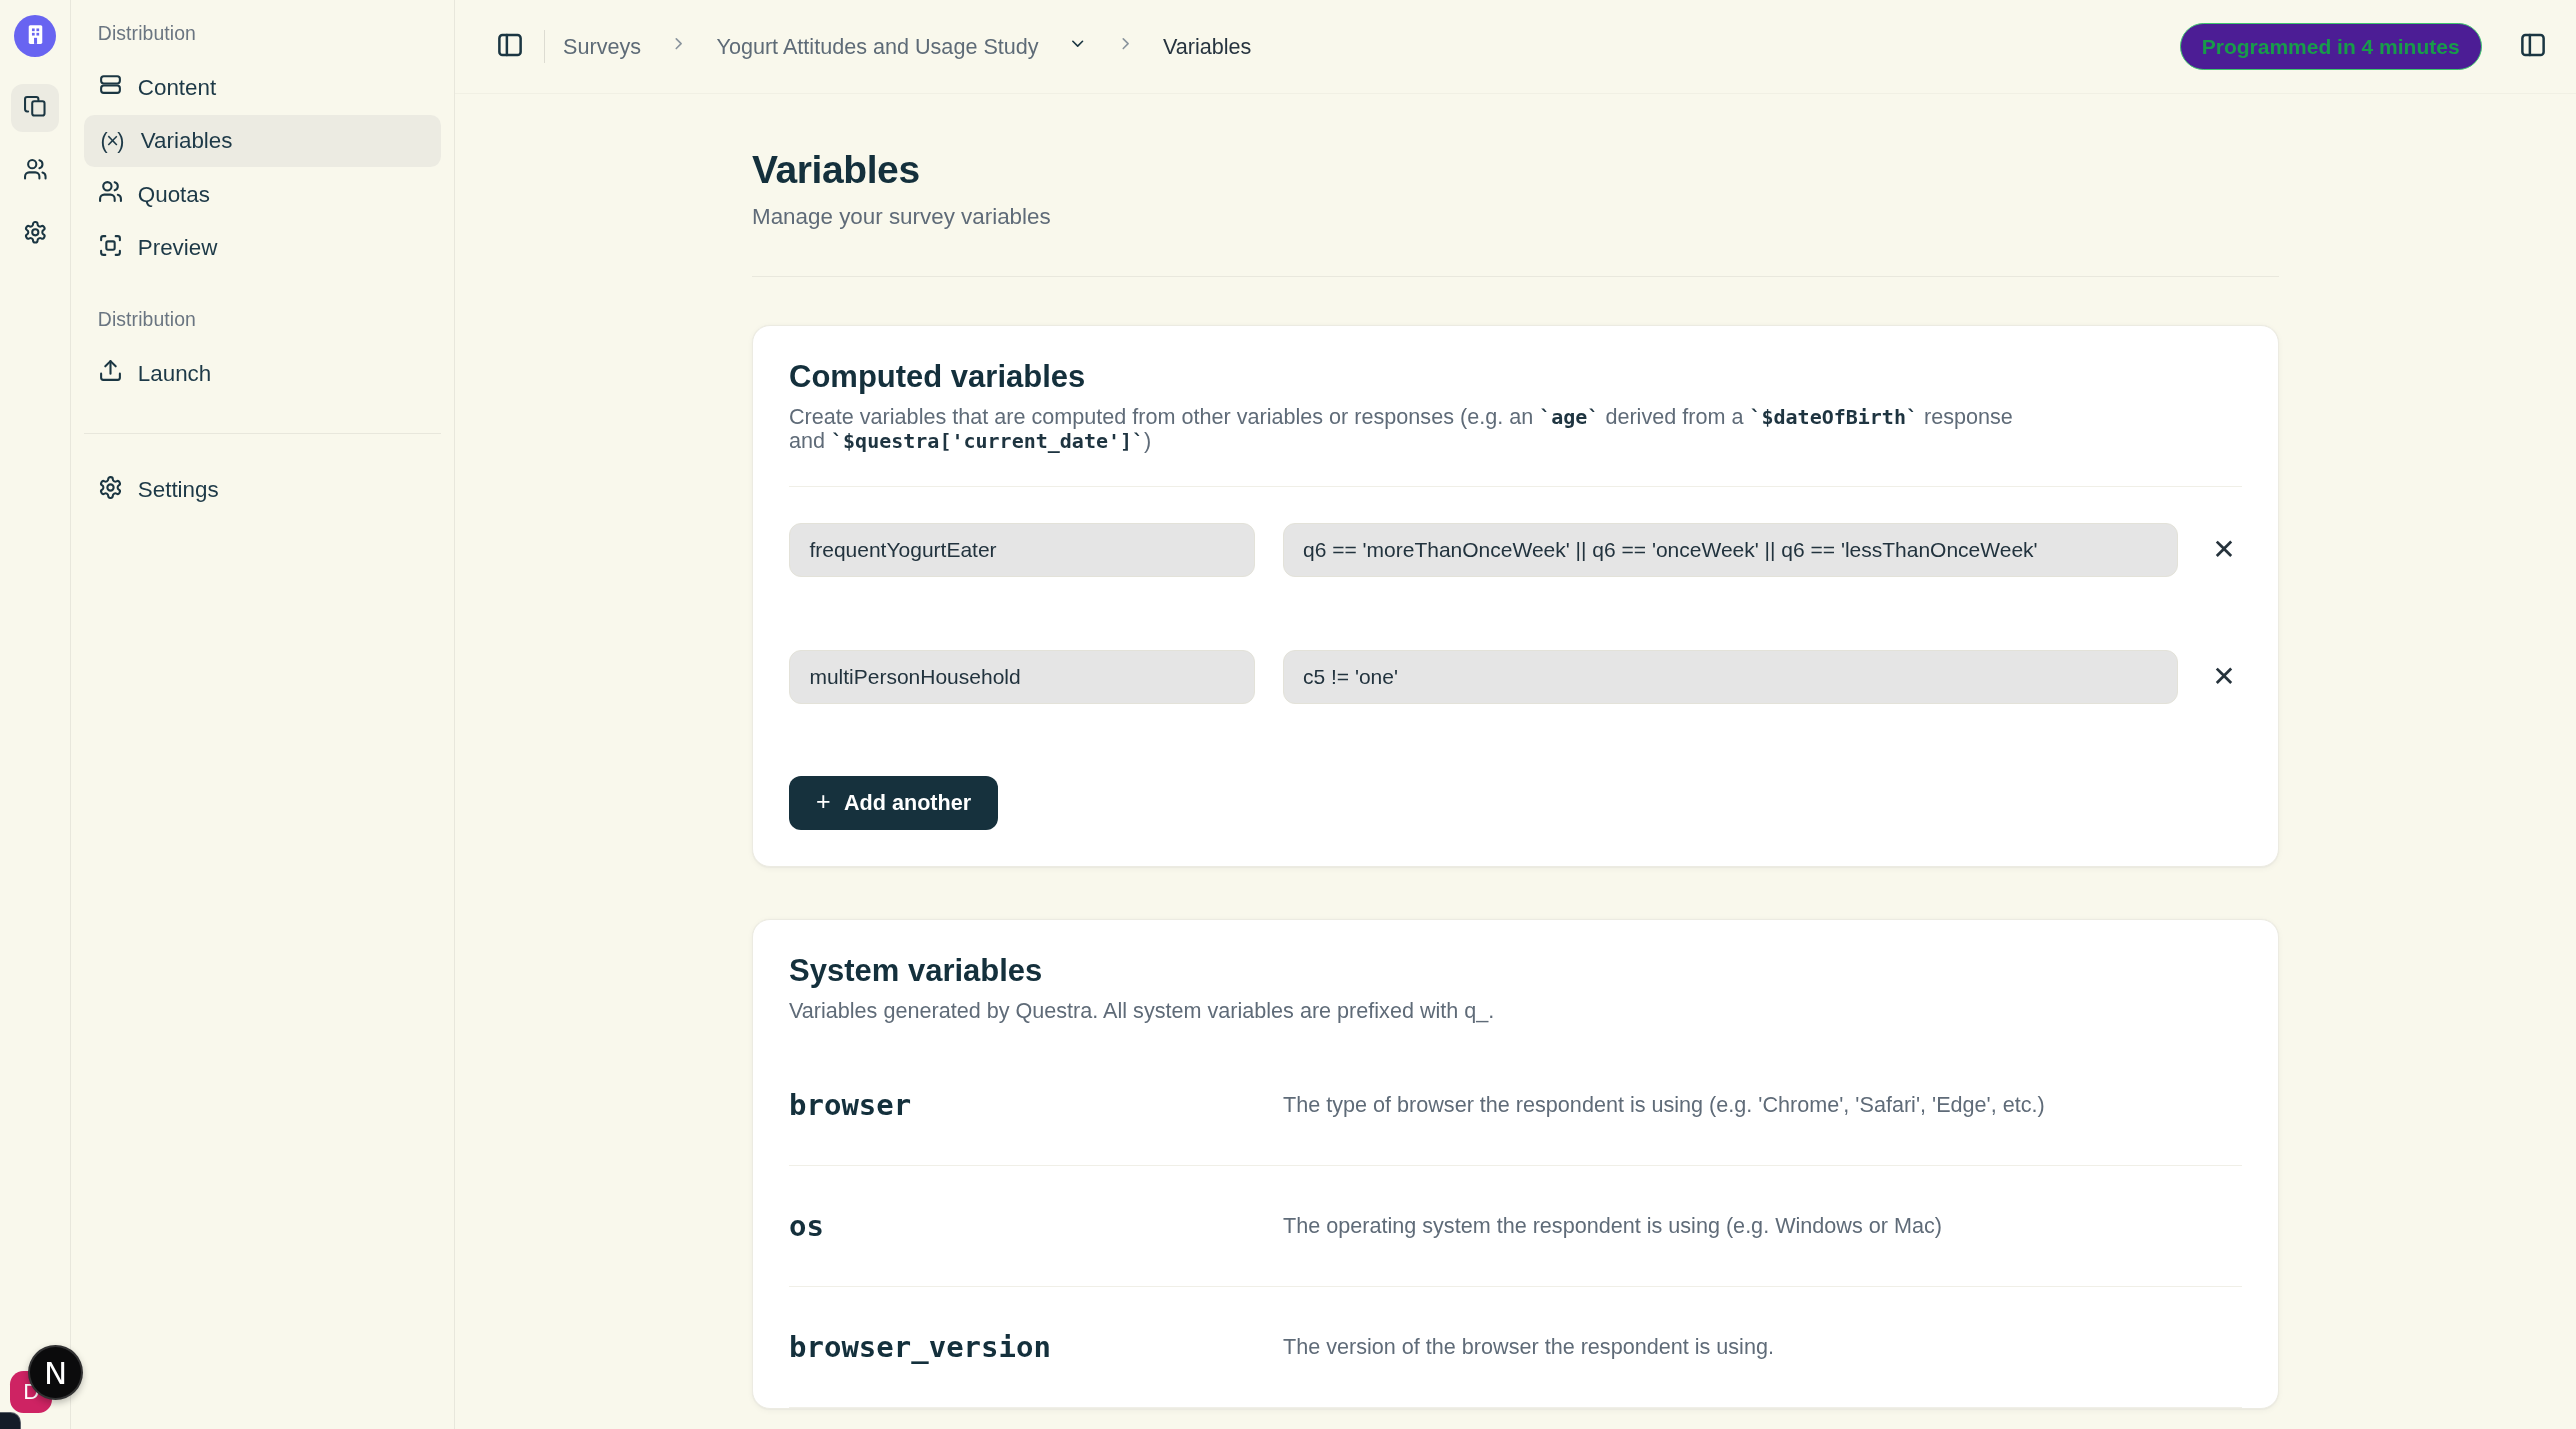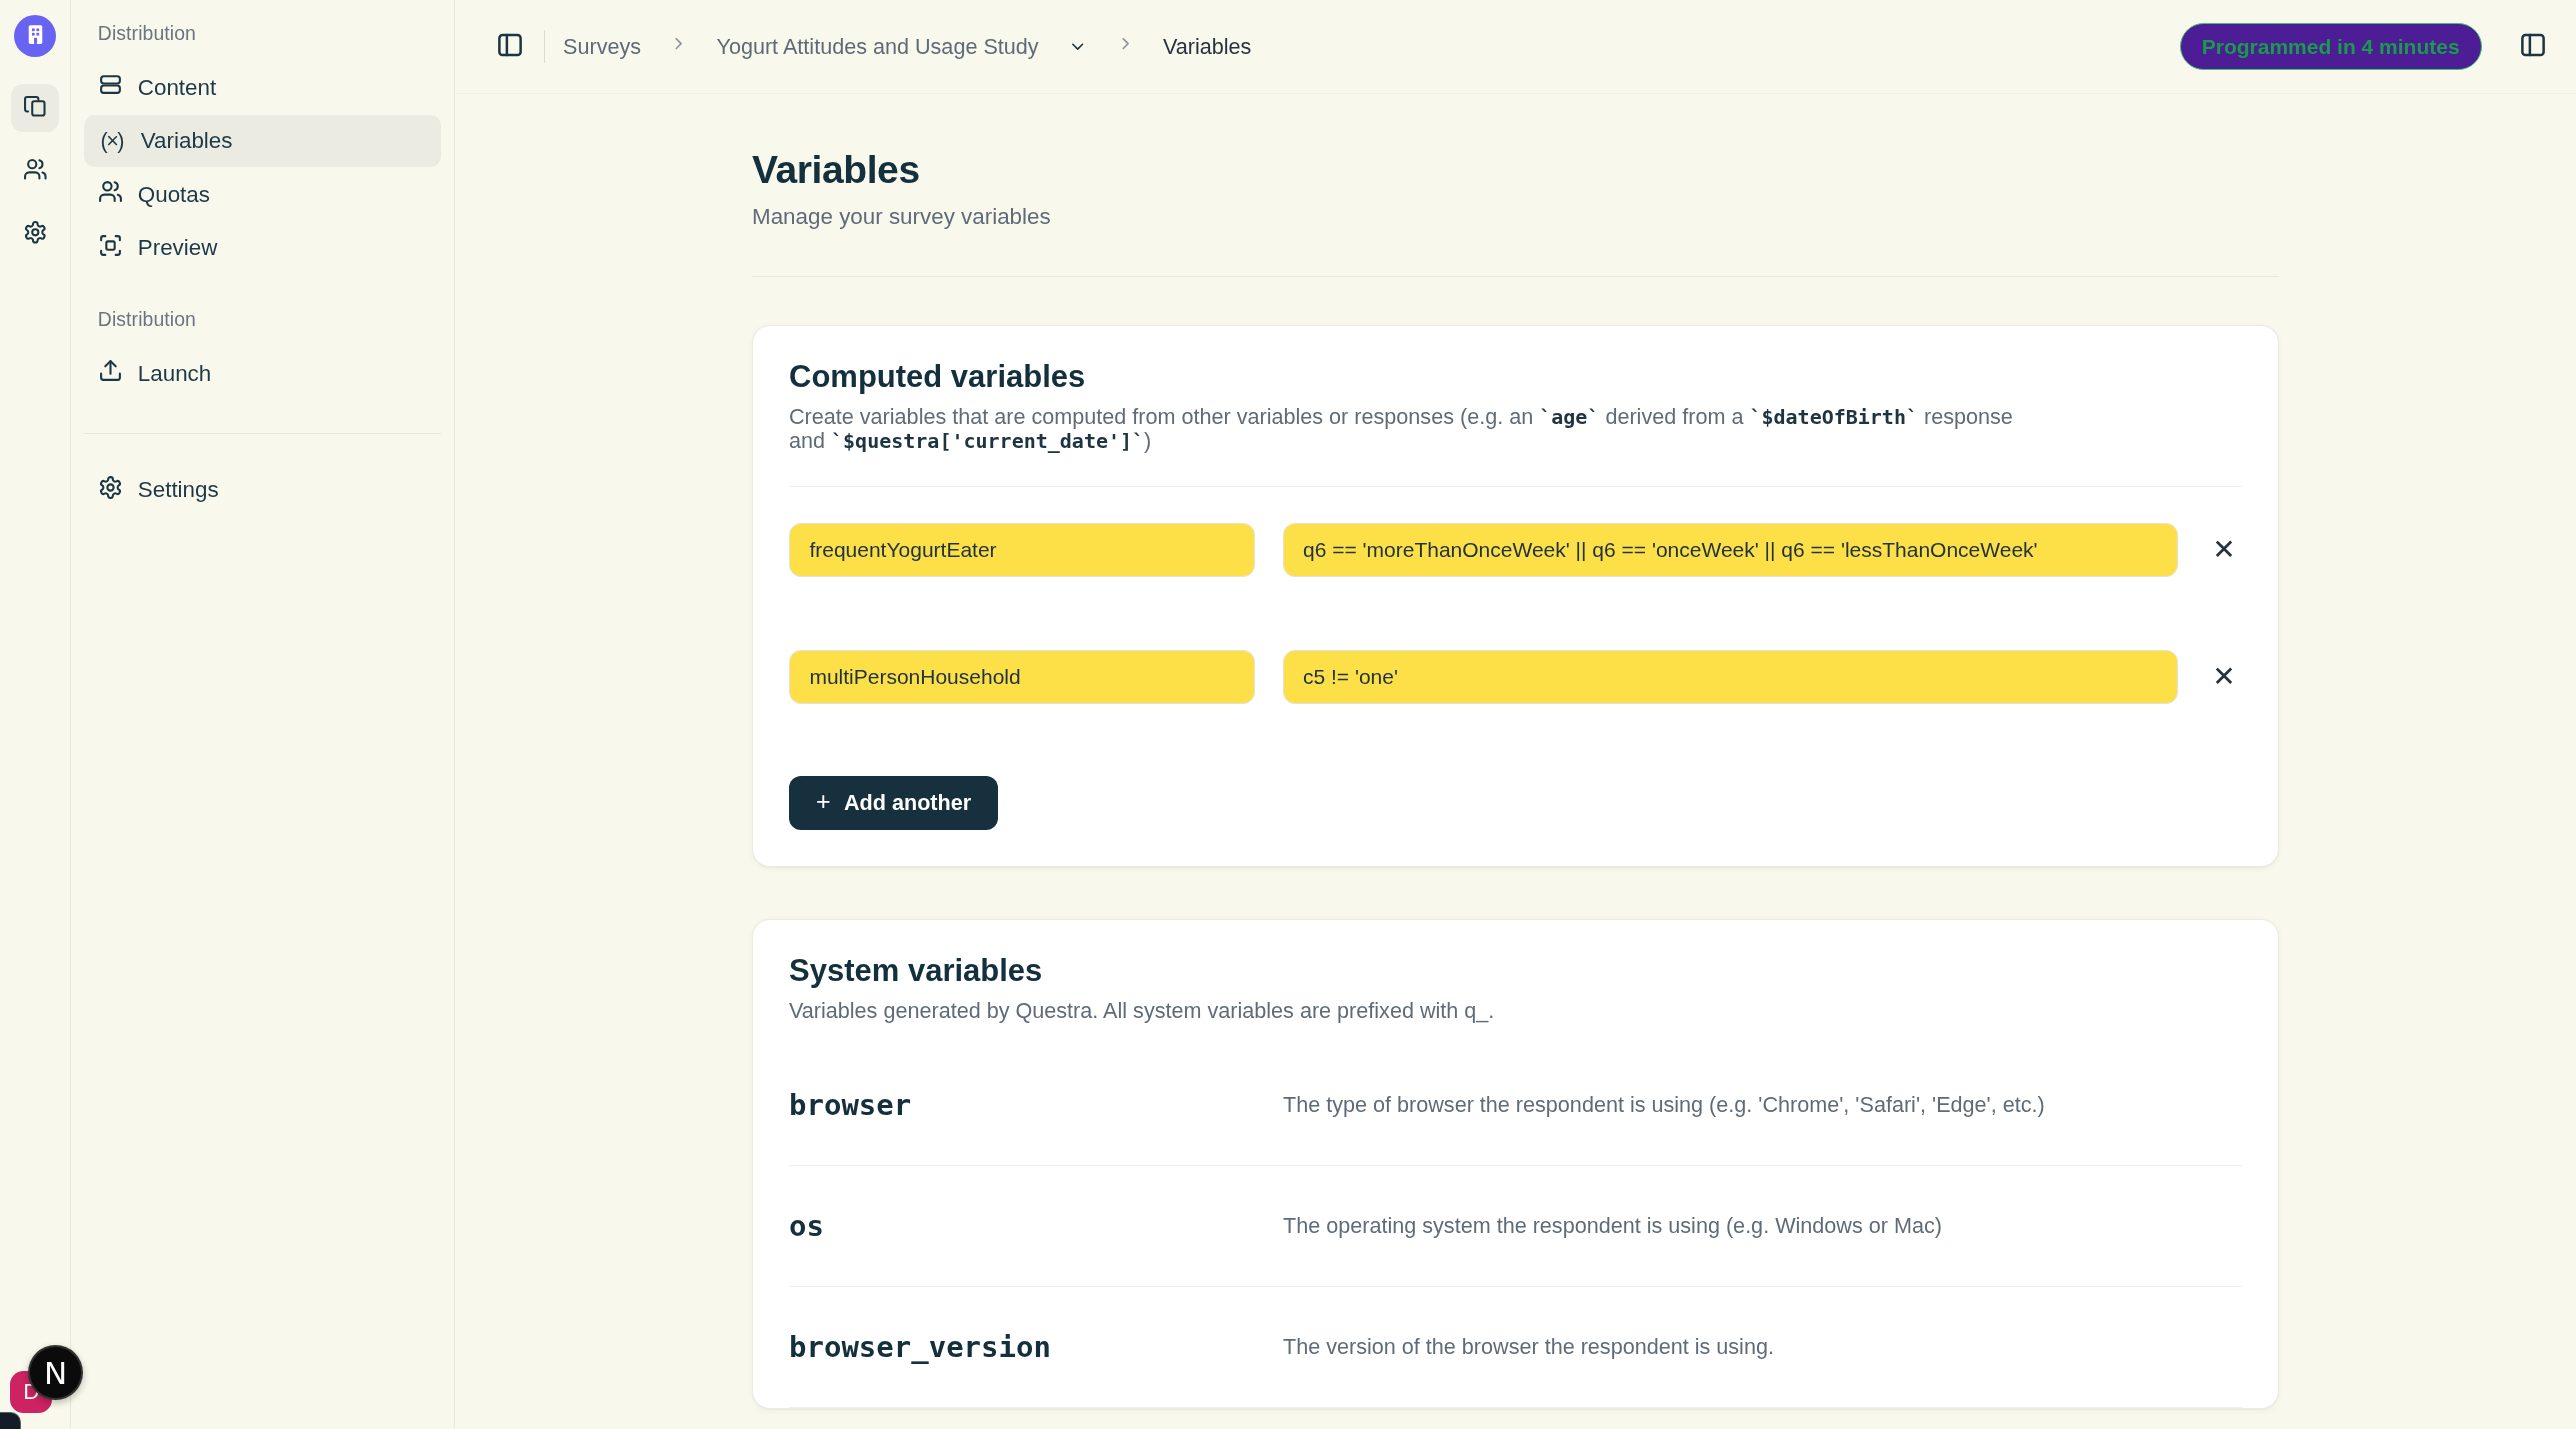--- a/index.html
+++ b/index.html
@@ -60,21 +60,21 @@
     height:94px; flex:0 0 94px;
     display:flex; align-items:center;
     padding:0 22.4px 0 34px;
     border-bottom:0.7px solid rgba(0,0,0,0.03);
   }
   .icon-btn {
     width:42px; height:42px; border-radius:9px;
     display:flex; align-items:center; justify-content:center; cursor:pointer;
   }
   .top-divider { width:0.7px; height:33px; background:#DDDCD2; margin:0 18px 0 13.4px; }
-  .crumbs { display:flex; align-items:center; gap:28px; font-size:21.6px; }
+  .crumbs { display:flex; align-items:flex-start; gap:28px; font-size:21.6px; }
   .crumb-muted { color:#5E6B77; cursor:pointer; }
   .crumb-current { color:#27343F; cursor:default; }
   .crumb-sep svg { stroke:#8A949D; }
   .caret { margin-left:1.5px; display:flex; align-items:center; cursor:pointer; }
   .top-right { margin-left:auto; display:flex; align-items:center; gap:30px; }
   .badge {
     border:1.5px solid #3FC56E; background:#4c1d95; color:#189B4A;
     font-size:21px; font-weight:700; border-radius:745px;
     padding:10.4px 21px; cursor:pointer; white-space:nowrap;
   }
@@ -97,21 +97,21 @@
   .card-desc code {
     font-family:"DejaVu Sans Mono",monospace; font-weight:700;
     font-size:20px; color:#1E3440;
   }
   .card-rule { height:0.7px; background:#F0EFE7; margin-top:33px; }
 
   .var-row { display:flex; align-items:center; gap:27.6px; margin-top:36px; }
   .var-row + .var-row { margin-top:73px; }
   .inp {
     height:54px; border:0.7px solid #E3E2D9; border-radius:12px;
-    background:#fde047; font-size:21px; color:#22333E;
+    background:#e5e5e5; font-size:21px; color:#22333E;
     font-family:"Liberation Sans","DejaVu Sans",sans-serif;
     padding:0 19.4px; outline:none;
   }
   .inp-name { width:466px; flex:0 0 466px; }
   .inp-expr { flex:1 1 auto; }
   .x-btn {
     width:36px; height:36px; border:none; background:transparent;
     font-size:28px; line-height:1; color:#26333C; cursor:pointer;
     display:flex; align-items:center; justify-content:center; font-weight:400;
     font-family:"DejaVu Sans",sans-serif;

